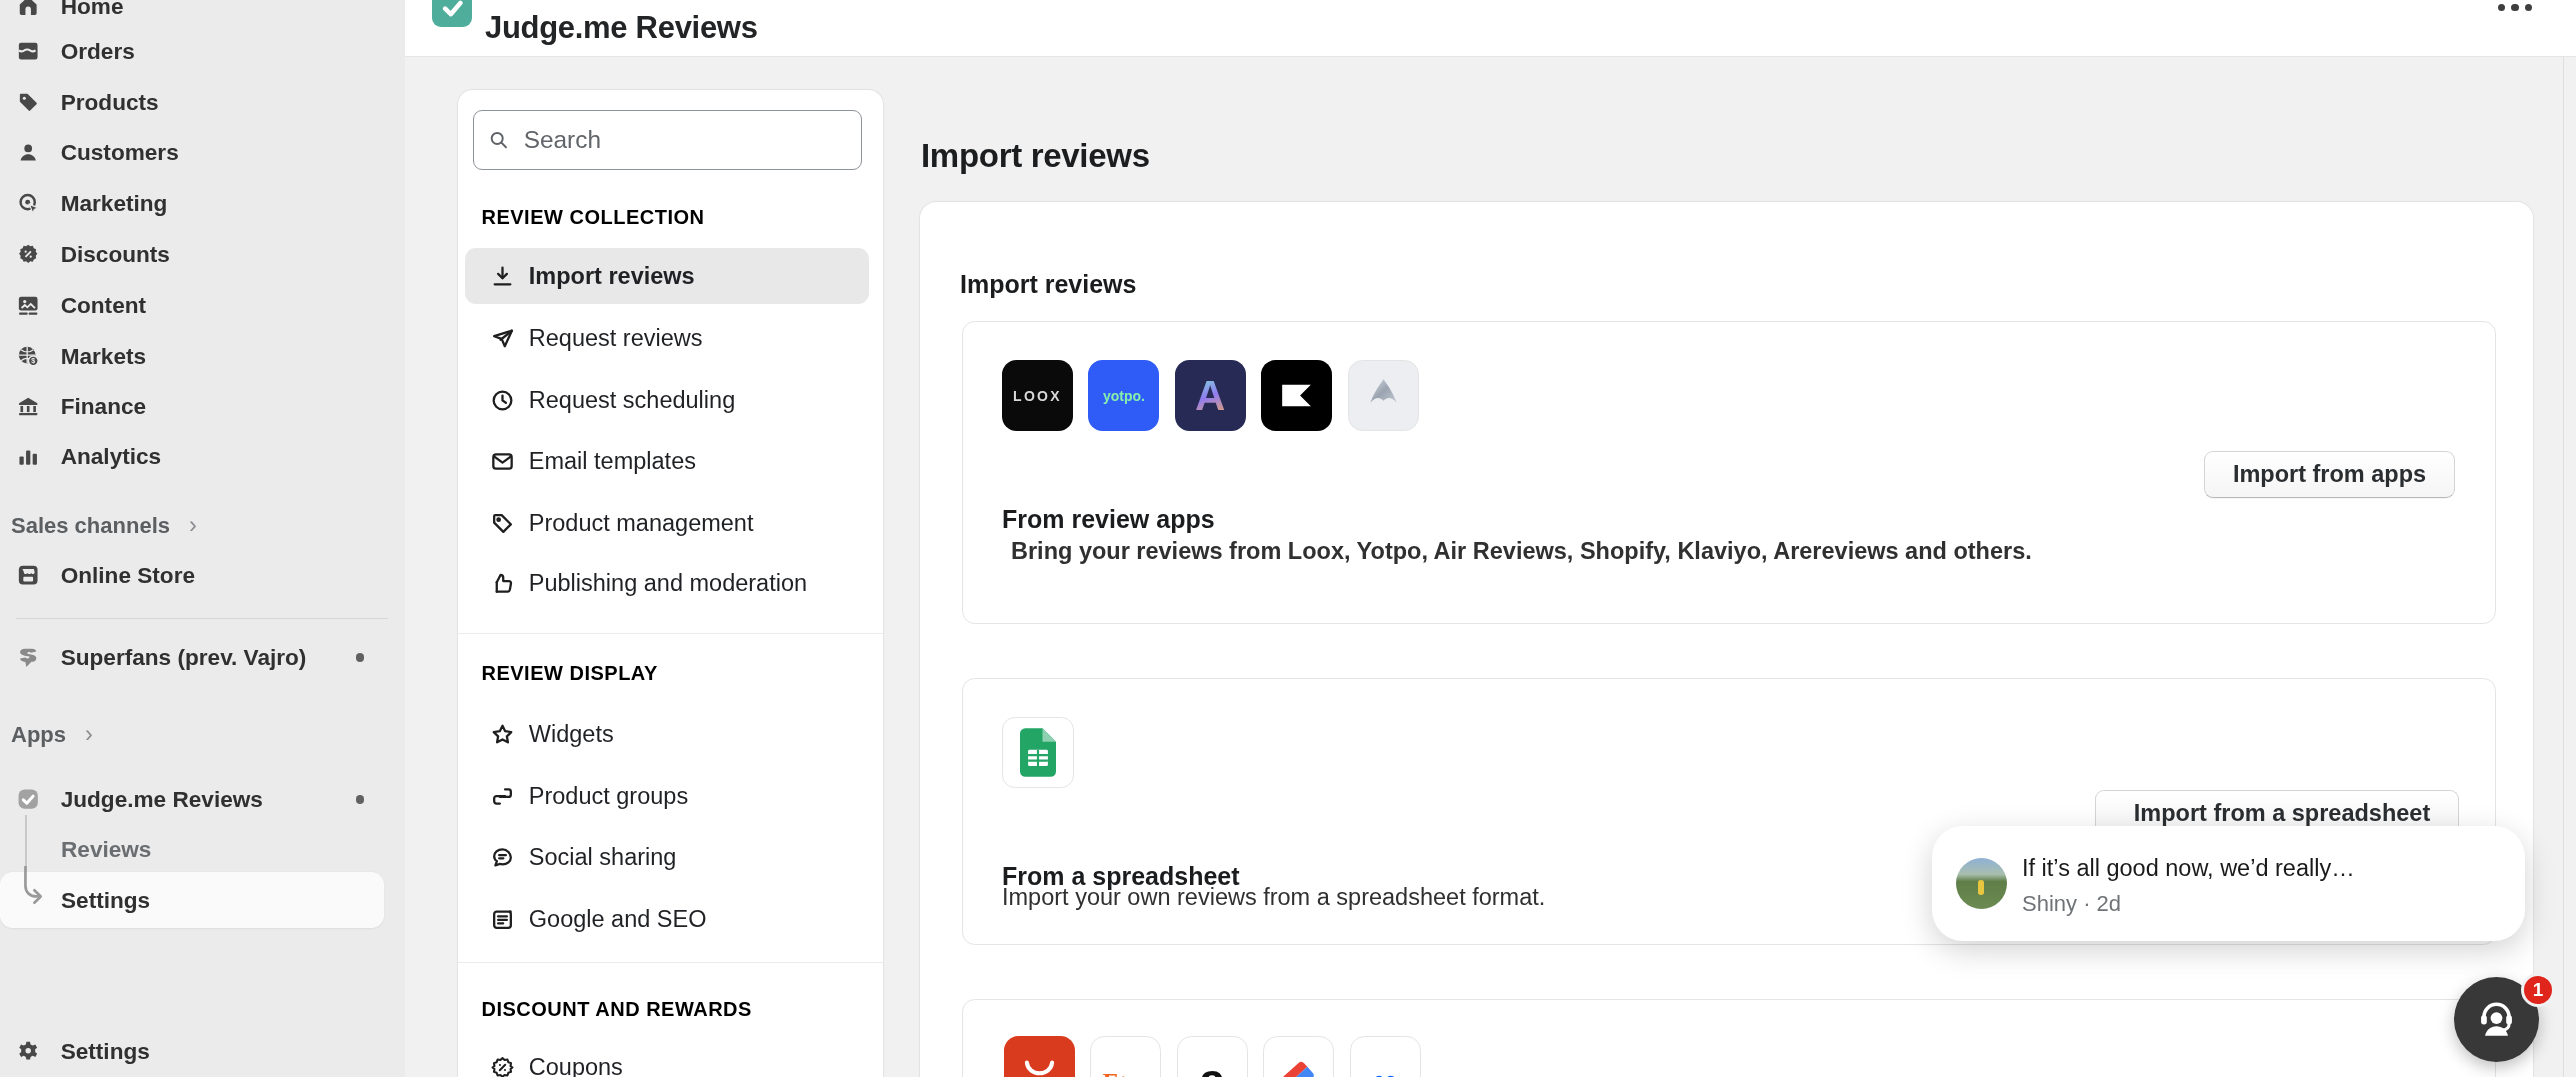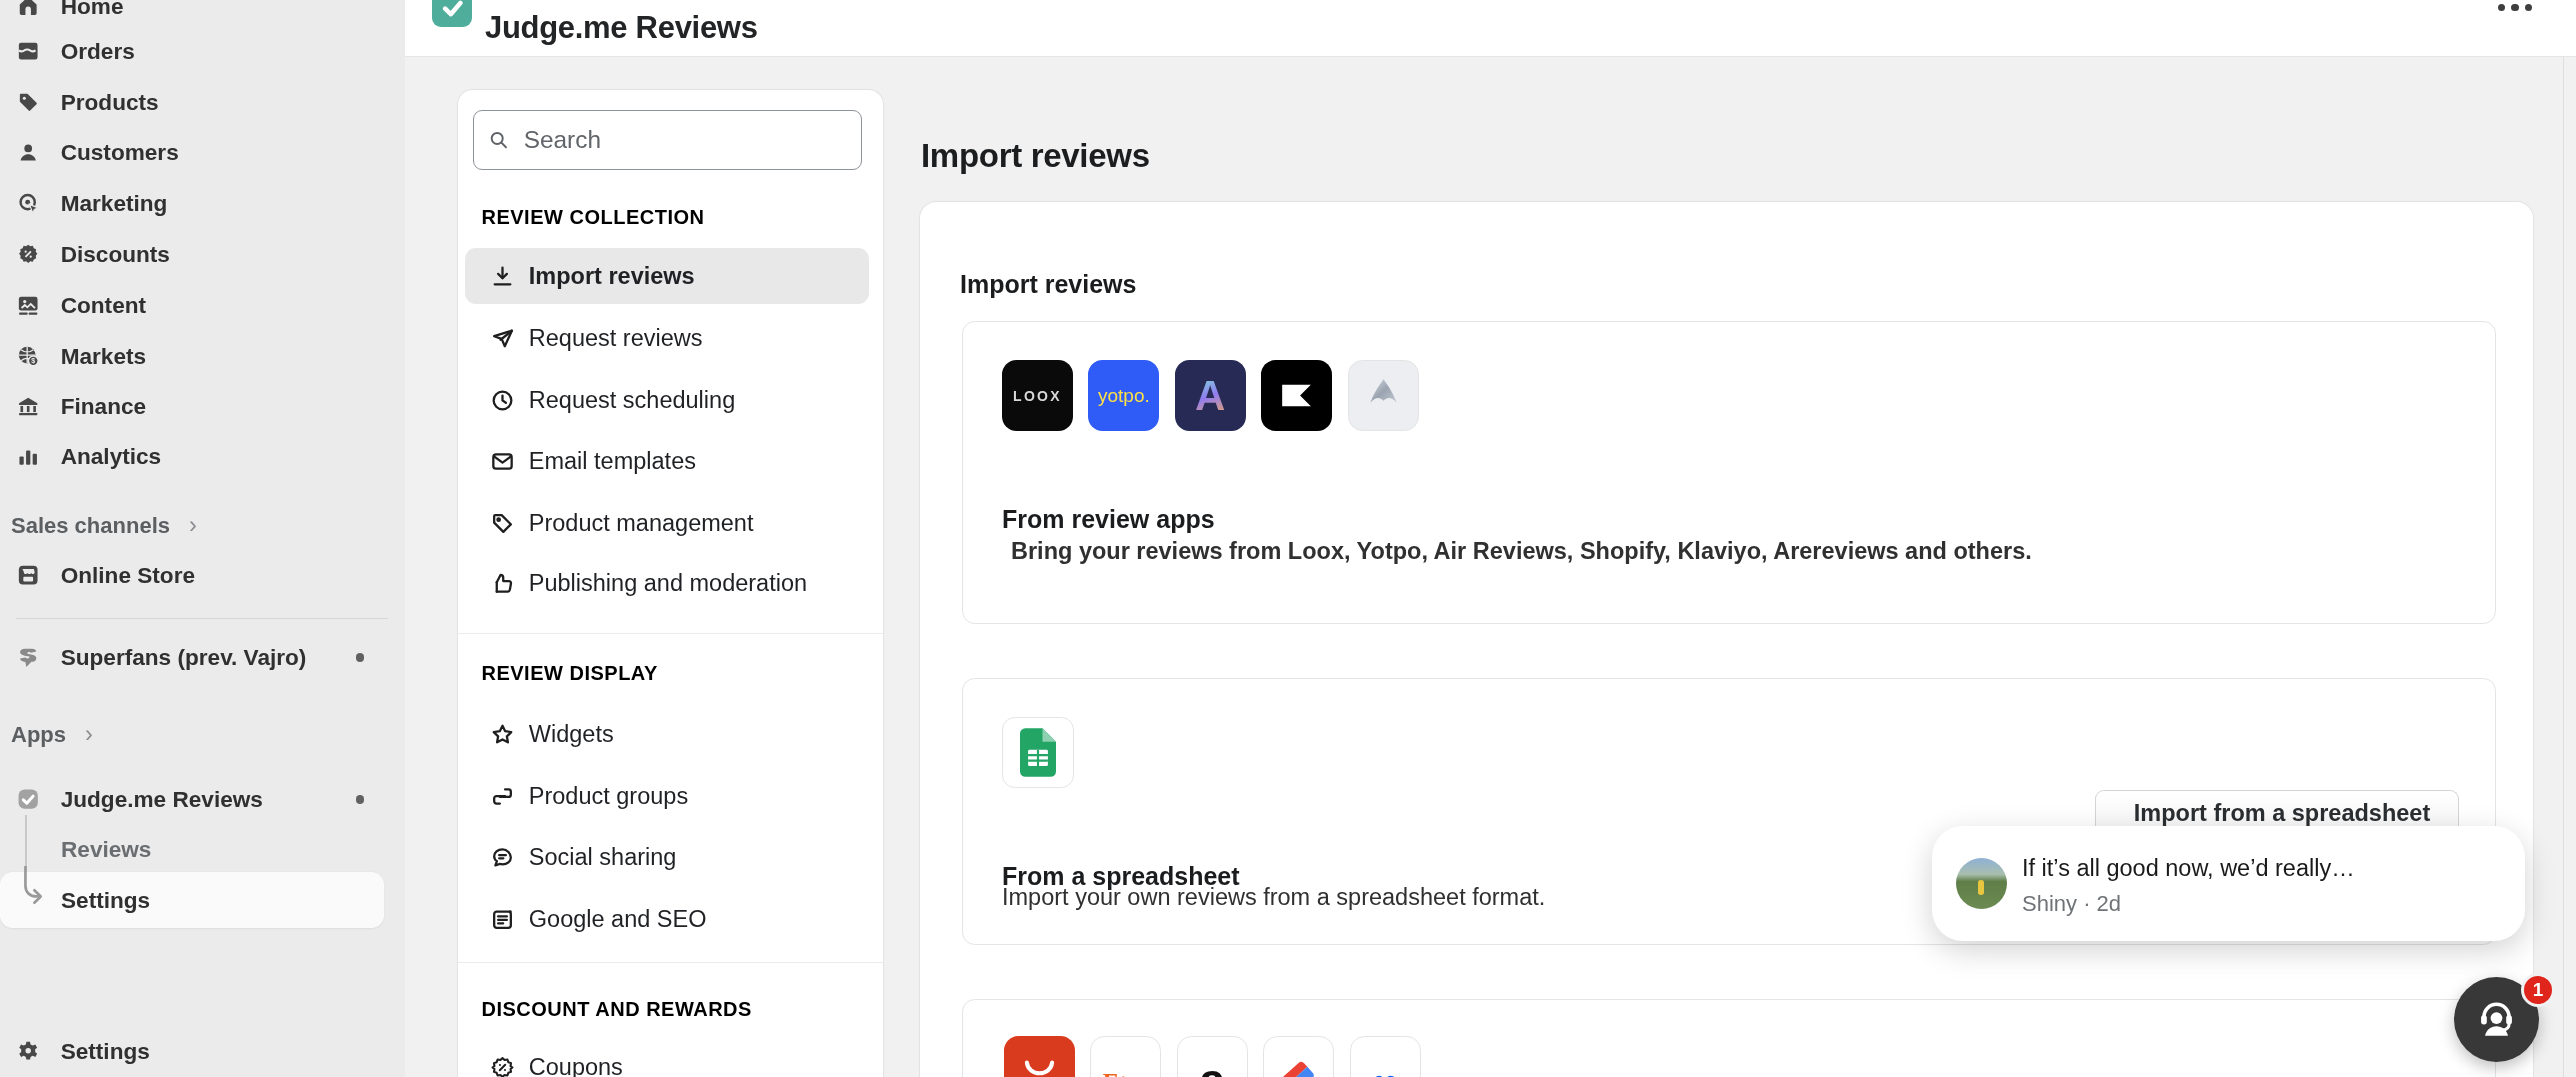--- a/index.html
+++ b/index.html
@@ -37,21 +37,21 @@
   #card-title{position:absolute;left:40px;top:43px;font-size:25px;font-weight:700;color:#1a1c1e;}
   .section{position:absolute;left:42px;width:1534px;box-sizing:border-box;border:1.8px solid #e2e4e7;border-radius:12.7px;background:#fff;}
   .sec-head{position:absolute;left:39px;font-size:25px;font-weight:700;color:#1a1c1e;}
   .sec-body{position:absolute;left:39px;font-size:23.5px;line-height:36px;color:#303030;}
   .btn{position:absolute;height:47px;box-sizing:border-box;border:1.8px solid #d4d4d4;border-bottom-color:#b8b8b8;border-radius:9px;background:linear-gradient(#ffffff,#f5f5f5);display:flex;align-items:center;justify-content:center;font-size:23.5px;font-weight:600;color:#2b2e31;box-shadow:0 0.9px 0 rgba(0,0,0,.04);cursor:pointer;}
   .tile-row{position:absolute;display:flex;gap:15.4px;}
   .tile{width:71px;height:71px;border-radius:14.5px;display:flex;align-items:center;justify-content:center;box-sizing:border-box;overflow:hidden;}
   .tile.bordered{border:1.8px solid #e4e4e4;background:#fff;}
   .gs-tile{position:absolute;left:39px;top:38px;width:72px;height:71px;border:1.8px solid #e5e5e5;border-radius:12.7px;box-sizing:border-box;background:#fff;display:flex;align-items:center;justify-content:center;}
   .loox-t{font-size:14px;font-weight:800;letter-spacing:2.3px;color:#d8d8d8;}
-  .yotpo-t{font-size:19px;font-weight:400;color:#fde047;}
+  .yotpo-t{font-size:14px;font-weight:700;color:#86efac;}
   .air-t{font-size:42px;font-weight:800;background:linear-gradient(160deg,#7ee6d8 5%,#8f7bf0 50%,#f0a860 95%);-webkit-background-clip:text;background-clip:text;color:transparent;}
   .etsy-t{font-family:"Liberation Serif","DejaVu Serif",serif;font-size:24.4px;font-weight:700;color:#f1641e;margin-top:23.5px;}
   .amzn-t{font-size:47px;font-weight:800;color:#111;margin-top:16.3px;line-height:1;}
   .meta-t{font-family:"DejaVu Sans",sans-serif;font-size:36px;font-weight:800;color:#0866ff;margin-top:20px;line-height:1;}
   
   #chat-pill{position:absolute;left:1932px;top:826px;width:593px;height:115px;background:#ffffff;border-radius:31px;box-shadow:0 9px 31px rgba(0,0,0,.18);z-index:50;}
   #chat-avatar{position:absolute;left:23.5px;top:32px;width:51px;height:51px;border-radius:50%;overflow:hidden;background:linear-gradient(180deg,#8fb0d6 0%,#a8bfae 32%,#5f7f48 46%,#6c8b52 100%);}
   #chat-avatar i{position:absolute;left:22.6px;top:22px;width:6.3px;height:15.4px;border-radius:2.7px;background:#e8c63f;}
   #chat-msg{position:absolute;left:90px;top:29px;font-size:23.5px;color:#1a1a1a;white-space:nowrap;}
   #chat-meta{position:absolute;left:90px;top:65px;font-size:22px;color:#6f7377;}
@@ -369,20 +369,21 @@
                   <stop offset=".5" stop-color="#9aa3b0"></stop>
                   <stop offset="1" stop-color="#c4cad3"></stop>
                 </linearGradient>
               </defs>
               <path d="M14 42 C20 26 26 19 32 10 C38 19 44 26 50 42 C44 35 38 33 32 39 C26 33 20 35 14 42 Z" fill="url(#tailg)"></path>
             </svg>
         </div>
       </div>
       <h4 class="sec-head" style="top:150px;">From review apps</h4>
       <p class="sec-body" style="top:202px;width:1039px;margin:9px;font-weight:bold;">Bring your reviews from Loox, Yotpo, Air Reviews, Shopify, Klaviyo, Arereviews and others.</p>
+      <button class="btn" style="right:40px;top:129px;width:251px;">Import from apps</button>
     </div>
 
     <div class="section" style="top:476px;height:267px;">
       <div class="gs-tile">
         <svg width="36" height="49" viewBox="0 0 40 54">
             <path d="M6 0h19l15 15v33a6 6 0 01-6 6H6a6 6 0 01-6-6V6a6 6 0 016-6z" fill="#23a566"></path>
             <path d="M25 0l15 15H25z" fill="#8ed1b1"></path>
             <rect x="9" y="24" width="22" height="18" rx="1.5" fill="#fff"></rect>
             <path d="M20 24v18M9 30h22M9 36h22" stroke="#23a566" stroke-width="2.4"></path>
           </svg>

